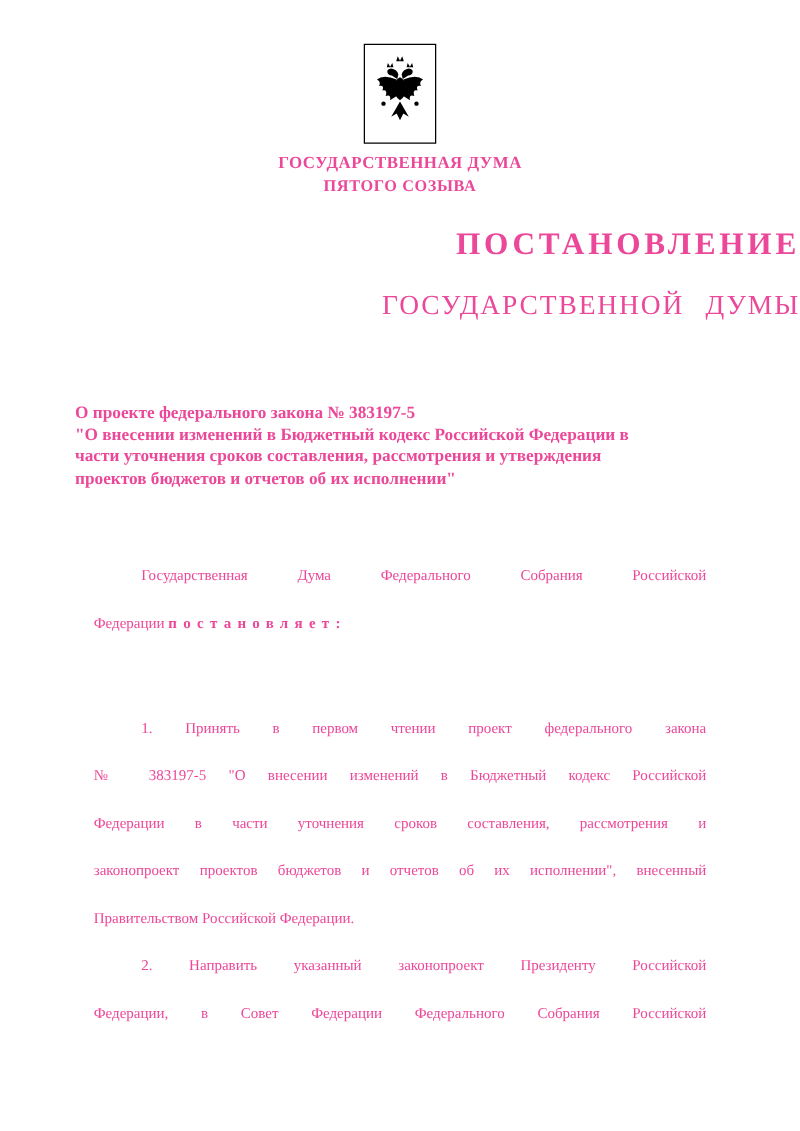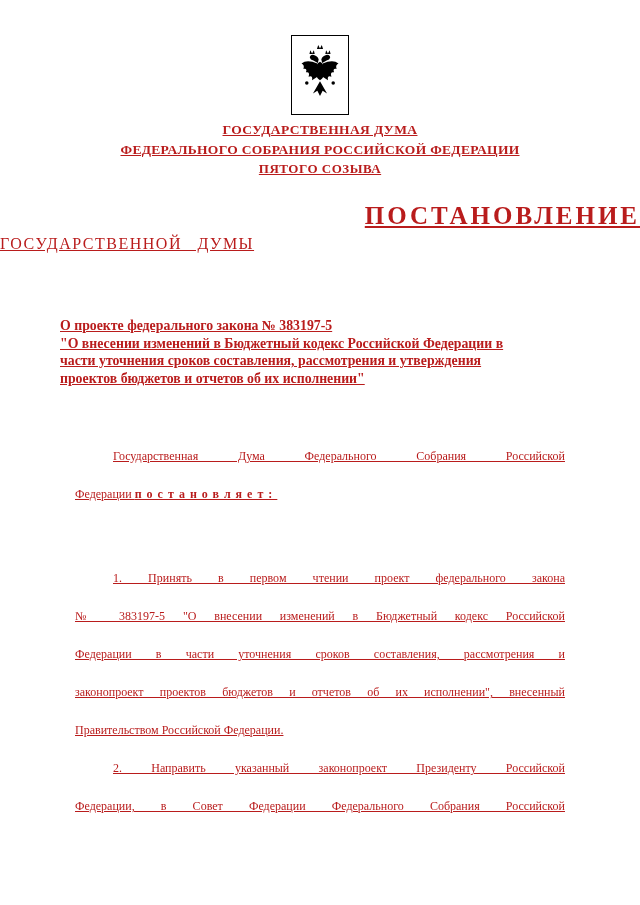--- a/index.html
+++ b/index.html
@@ -2,26 +2,25 @@
 <html><head>
 <meta charset="utf-8">
 <style>
   * { margin: 0; padding: 0; box-sizing: border-box; }
   html, body { background: #ffffff; }
   .page {
     width: 640px;
     height: 905px;
     margin: 0 auto;
     background: #ffffff;
-    color: #b91c1c;
+    color: #ec4899;
     font-family: "Liberation Serif", serif;
     position: relative;
     overflow: hidden;
     padding-top: 35px;
-    text-decoration: underline;
   }
   .emblem-box {
     width: 58px;
     height: 80px;
     margin: 0 auto;
     border: 1.5px solid #000;
     display: flex;
     align-items: center;
     justify-content: center;
     background: #fff;
@@ -31,23 +30,23 @@
   .hdr-2 { margin-top: 4px; font-size: 13.5px; letter-spacing: 0.3px; }
   .hdr-3 { margin-top: 3px; font-size: 13px; letter-spacing: 0.5px; }
   .title-1 {
     margin-top: 25px;
     text-align: right;
     font-weight: bold;
     font-size: 25px;
     letter-spacing: 3px;
   }
   .title-2 {
-    margin-top: 5px;
-    text-align: left;
-    font-size: 16px;
+    margin-top: 21px;
+    text-align: right;
+    font-size: 22px;
     letter-spacing: 1.5px;
     word-spacing: 10px;
   }
   .subject {
     margin: 64px auto 0 auto;
     width: 520px;
     text-align: left;
     font-weight: bold;
     font-size: 13.8px;
     line-height: 17.5px;
@@ -80,21 +79,20 @@
         <path d="M56 44 Q80 34 92 44 Q84 48 88 56 Q78 54 82 64 Q72 62 76 74 Q66 70 68 82 L56 74 Z"></path>
         <path d="M50 40 q10 4 10 22 q0 14 -10 20 q-10 -6 -10 -20 q0 -18 10 -22 z"></path>
         <path d="M50 84 l-16 28 l10 -6 l6 12 l6 -12 l10 6 z"></path>
         <circle cx="20" cy="88" r="4"></circle>
         <circle cx="80" cy="88" r="4"></circle>
       </g>
     </svg>
   </div>
 
   <div class="hdr hdr-1">ГОСУДАРСТВЕННАЯ ДУМА</div>
-  <div class="hdr hdr-2">ФЕДЕРАЛЬНОГО СОБРАНИЯ РОССИЙСКОЙ ФЕДЕРАЦИИ</div>
   <div class="hdr hdr-3">ПЯТОГО СОЗЫВА</div>
 
   <div class="title-1">ПОСТАНОВЛЕНИЕ</div>
   <div class="title-2">ГОСУДАРСТВЕННОЙ ДУМЫ</div>
 
   <div class="subject">
     <div class="line">О проекте федерального закона № 383197-5</div>
     <div class="line">"О внесении изменений в Бюджетный кодекс Российской Федерации в</div>
     <div class="line">части уточнения сроков составления, рассмотрения и утверждения</div>
     <div class="line">проектов бюджетов и отчетов об их исполнении"</div>

